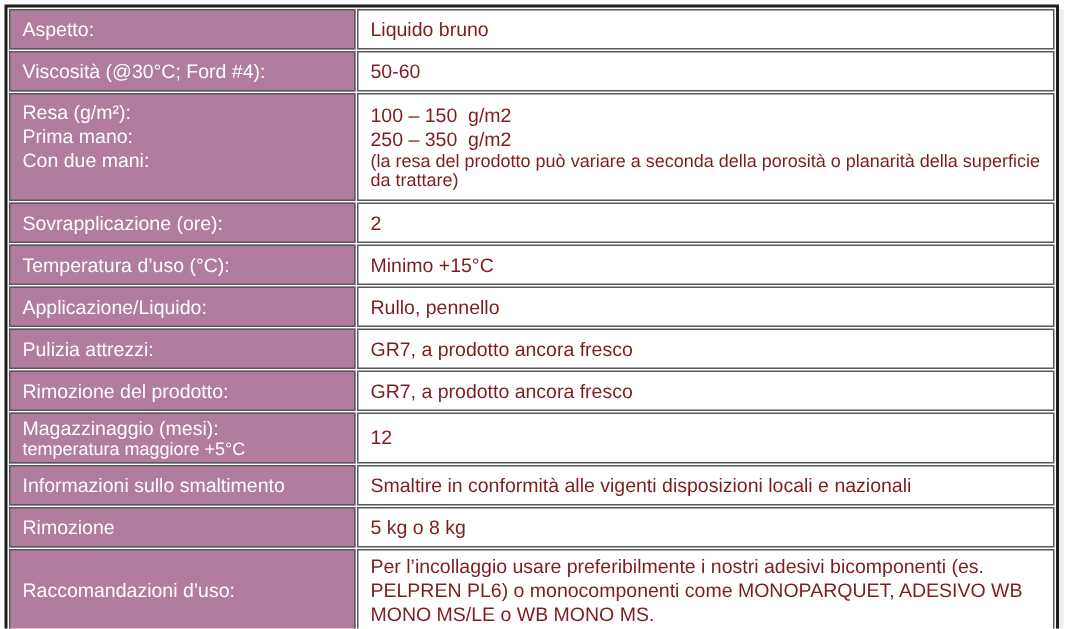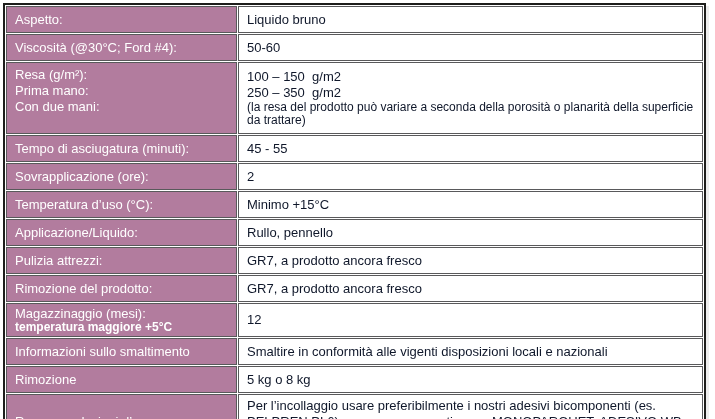--- a/index.html
+++ b/index.html
@@ -33,34 +33,34 @@
     line-height: 16px;
     vertical-align: middle;
     overflow: hidden;
   }
   td.label {
     background: #b27c9e;
     color: #ffffff;
   }
   td.value {
     background: #ffffff;
-    color: #0f172a;
+    color: #7f1d1d;
   }
   tr.r-std td { height: 21px; }
   tr.r-resa td { height: 64px; }
   tr.r-mag td { height: 28px; }
   tr.r-racc td { height: 50px; }
   td.top { vertical-align: top; padding-top: 4px; }
   .block { display: block; white-space: pre-wrap; }
   .note {
     display: block;
     font-size: 12px;
     line-height: 13px;
   }
-  td.label .note { margin-top: -1px; font-weight: bold; }
+  td.label .note { margin-top: -1px; }
 </style>
 </head>
 <body>
 
 <div class="sheet">
   <table class="spec">
     <colgroup>
       <col class="c-label">
       <col class="c-value">
     </colgroup>
@@ -77,24 +77,20 @@
         <td class="label top">
           <span class="block">Resa (g/m²):</span>
           <span class="block">Prima mano:</span>
           <span class="block">Con due mani:</span>
         </td>
         <td class="value">
           <span class="block">100 – 150  g/m2</span>
           <span class="block">250 – 350  g/m2</span>
           <span class="note">(la resa del prodotto può variare a seconda della porosità o planarità della superficie da trattare)</span>
         </td>
-      </tr>
-      <tr class="r-std">
-        <td class="label"><span>Tempo di asciugatura (minuti):</span></td>
-        <td class="value"><span>45 - 55</span></td>
       </tr>
       <tr class="r-std">
         <td class="label"><span>Sovrapplicazione (ore):</span></td>
         <td class="value"><span>2</span></td>
       </tr>
       <tr class="r-std">
         <td class="label"><span>Temperatura d’uso (°C):</span></td>
         <td class="value"><span>Minimo +15°C</span></td>
       </tr>
       <tr class="r-std">

